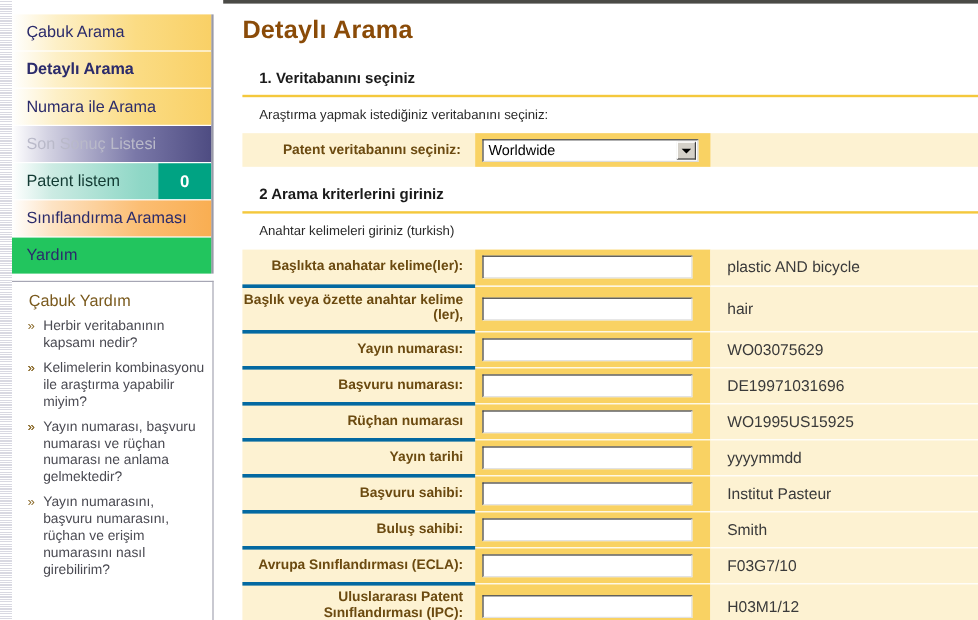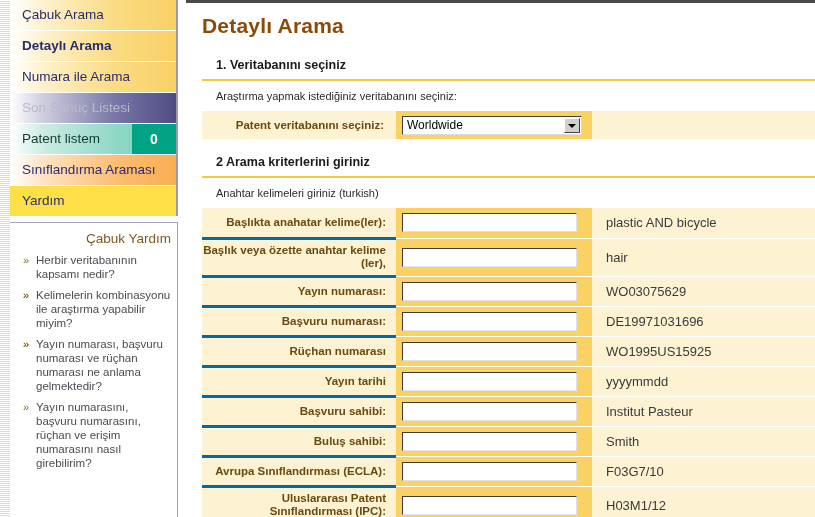--- a/index.html
+++ b/index.html
@@ -54,21 +54,21 @@
     background: repeating-linear-gradient(
       to bottom,
       #ffffff 0px, #ffffff 1px,
       #d9d9e2 1px, #d9d9e2 2px
     );
     z-index: 3;
   }
   .sidebar-inner {
     position: absolute;
     left: 10px;
-    top: 0;
+    top: 12px;
     width: 166px;
     height: 506px;
   }
 
   .nav {
     position: relative;
     width: 166px;
     border-right: 2px solid #9a9aa8;
     box-sizing: content-box;
   }
@@ -95,21 +95,21 @@
     background: linear-gradient(to right, #ffffff 0%, #d3d2e2 18%, #7a78a8 62%, #4e4c82 100%);
     color: #b9b9c9;
   }
   .nav-teal {
     background: linear-gradient(to right, #ffffff 0%, #ccebe3 20%, #8ed7c6 65%, #77cfbb 100%);
     color: #123a33;
   }
   .nav-orange {
     background: linear-gradient(to right, #ffffff 0%, #fde3c4 20%, #fbbd72 65%, #f9ae52 100%);
   }
-  .nav-white { background: #fde047; }
+  .nav-white { background: #22c55e; }
 
   .nav-badge {
     position: absolute;
     right: 0;
     top: 0;
     width: 44px;
     height: 30px;
     line-height: 30px;
     text-align: center;
     background: #00a383;
@@ -129,21 +129,20 @@
     box-sizing: border-box;
     padding: 8px 6px 10px 4px;
     height: 300px;
     overflow: hidden;
   }
   .help-title {
     font-size: 13.5px;
     color: #7a5a1e;
     padding-left: 10px;
     margin-bottom: 7px;
-    text-align: right;
   }
   .help-list {
     list-style: none;
     margin: 0;
     padding: 0;
   }
   .help-item {
     position: relative;
     padding-left: 22px;
     margin-bottom: 7px;

